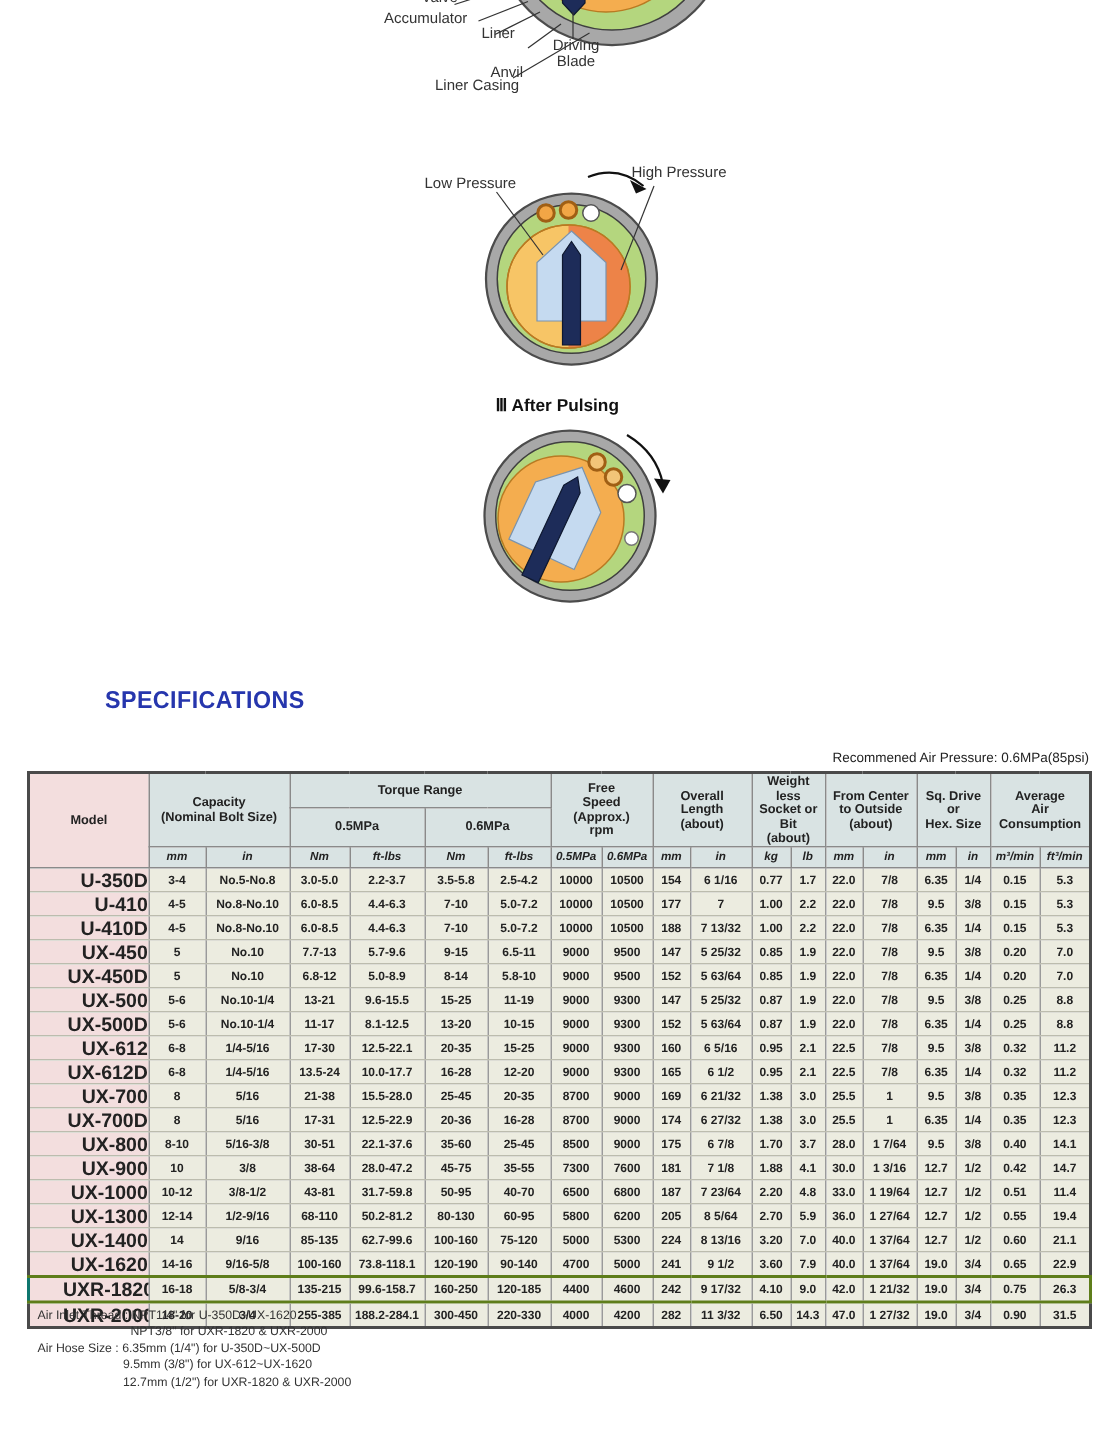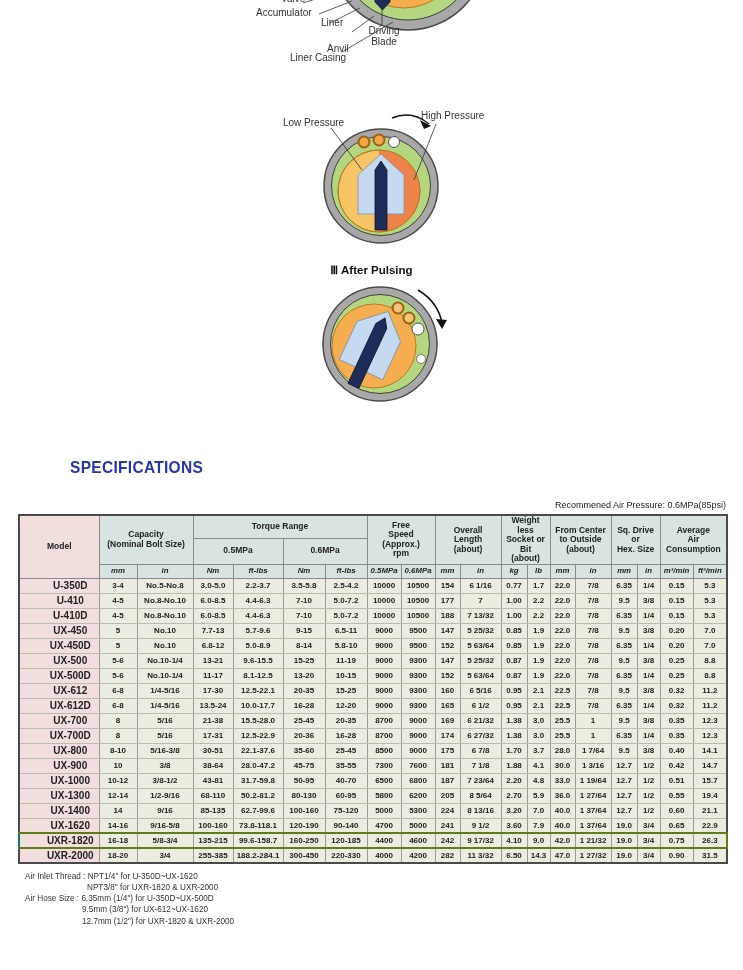--- a/index.html
+++ b/index.html
@@ -27,21 +27,21 @@
     border:1px solid #9a9a9a; text-align:center; vertical-align:middle;
     font-weight:bold; color:#222; overflow:hidden; white-space:nowrap;
   }
   .spec-table { border:2px solid #4a4a4a; }
   .spec-table th { background:#d9e3e3; font-size:8.5px; line-height:1.12; white-space:pre-line; border-color:#8a8a8a; }
   .spec-table th.model-h { background:#f3dede; }
   .hrow1 th { height:20px; }
   .hrow2 th { height:22px; }
   .hrow3 th { height:14px; font-size:7.8px;font-style:italic; }
   .spec-table td { background:#ecece0; font-size:8px; height:15px; border-top-color:#bcbcae; border-bottom-color:#bcbcae; }
-  .spec-table td.model { background:#f3dede; text-align:center; padding-left:22px; font-size:10px; }
+  .spec-table td.model { background:#f3dede; text-align:right; padding-left:22px; font-size:13px; }
   
   .spec-table td:nth-child(2), .spec-table td:nth-child(4), .spec-table td:nth-child(6),
   .spec-table td:nth-child(8), .spec-table td:nth-child(10), .spec-table td:nth-child(12),
   .spec-table td:nth-child(14), .spec-table td:nth-child(16), .spec-table td:nth-child(18)
   { border-left:1px solid #5a5a5a; }
   tr.sep td { border-top:1px solid #555; }
   tr.hl td { border-top:2px solid #5e7d1a; border-bottom:2px solid #5e7d1a; }
   tr.hl td:first-child { border-left:2px solid #0f766e; }
   tr.hl td:last-child { border-right:2px solid #5e7d1a;text-align:center; }
   
@@ -481,21 +481,21 @@
           <td>6800</td>
           <td>187</td>
           <td>7 23/64</td>
           <td>2.20</td>
           <td>4.8</td>
           <td>33.0</td>
           <td>1 19/64</td>
           <td>12.7</td>
           <td>1/2</td>
           <td>0.51</td>
-          <td>15.7</td>
+          <td>11.4</td>
         </tr>
         <tr class="sep">
           <td class="model">UX-1300</td>
           <td>12-14</td>
           <td>1/2-9/16</td>
           <td>68-110</td>
           <td>50.2-81.2</td>
           <td>80-130</td>
           <td>60-95</td>
           <td>5800</td>

